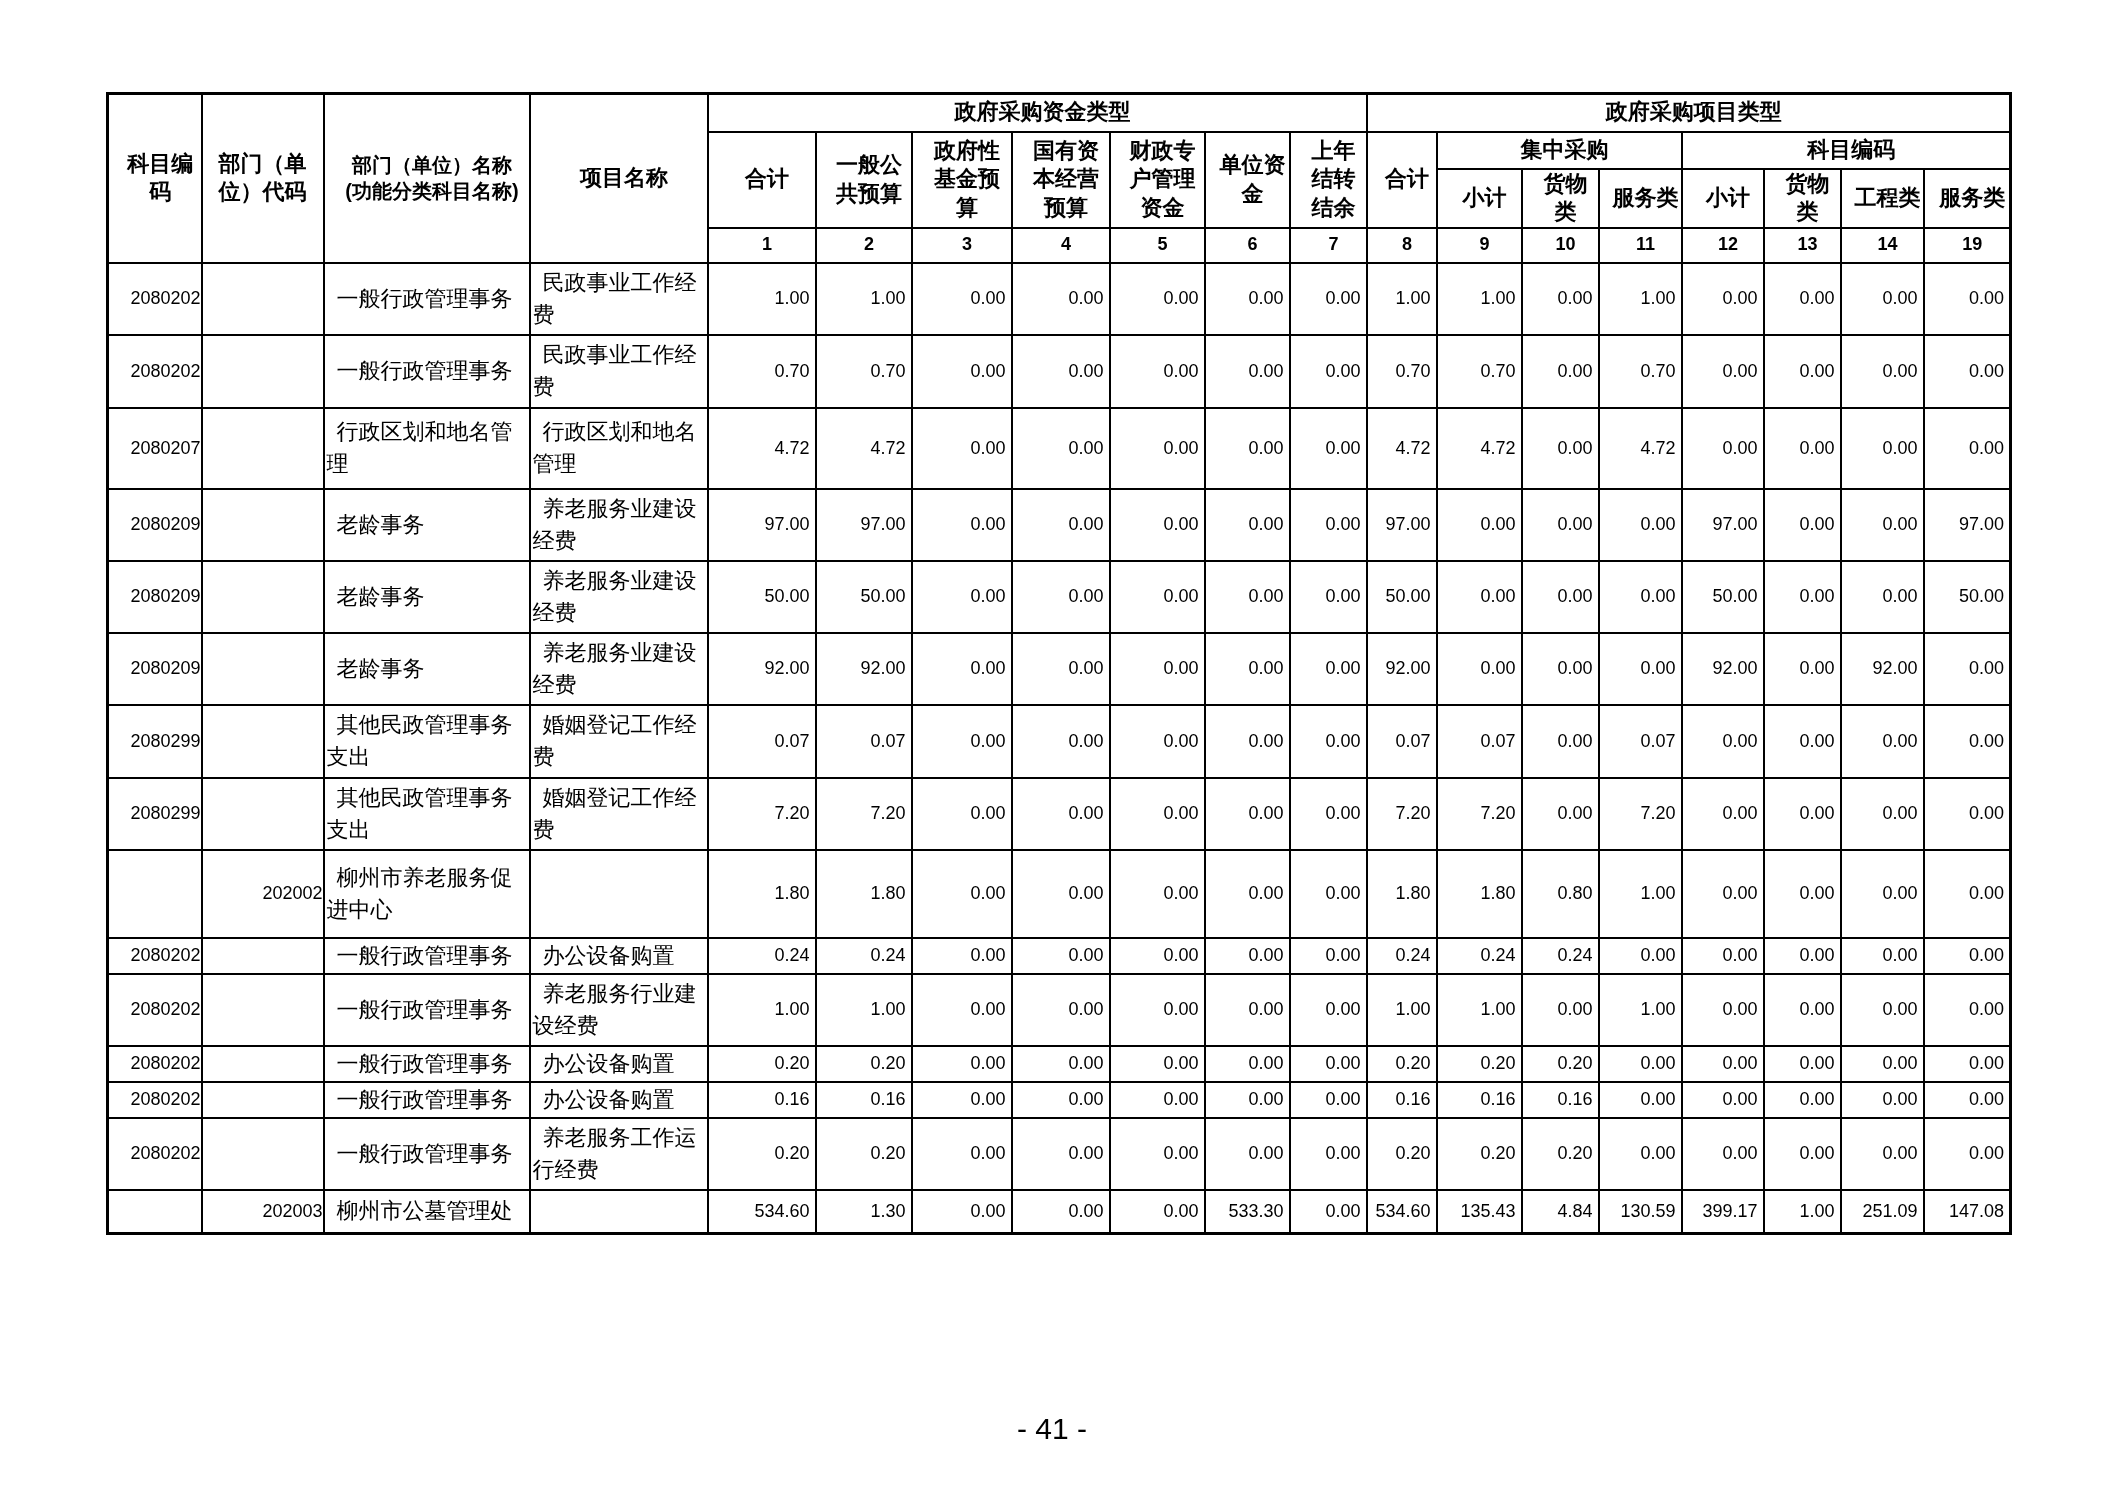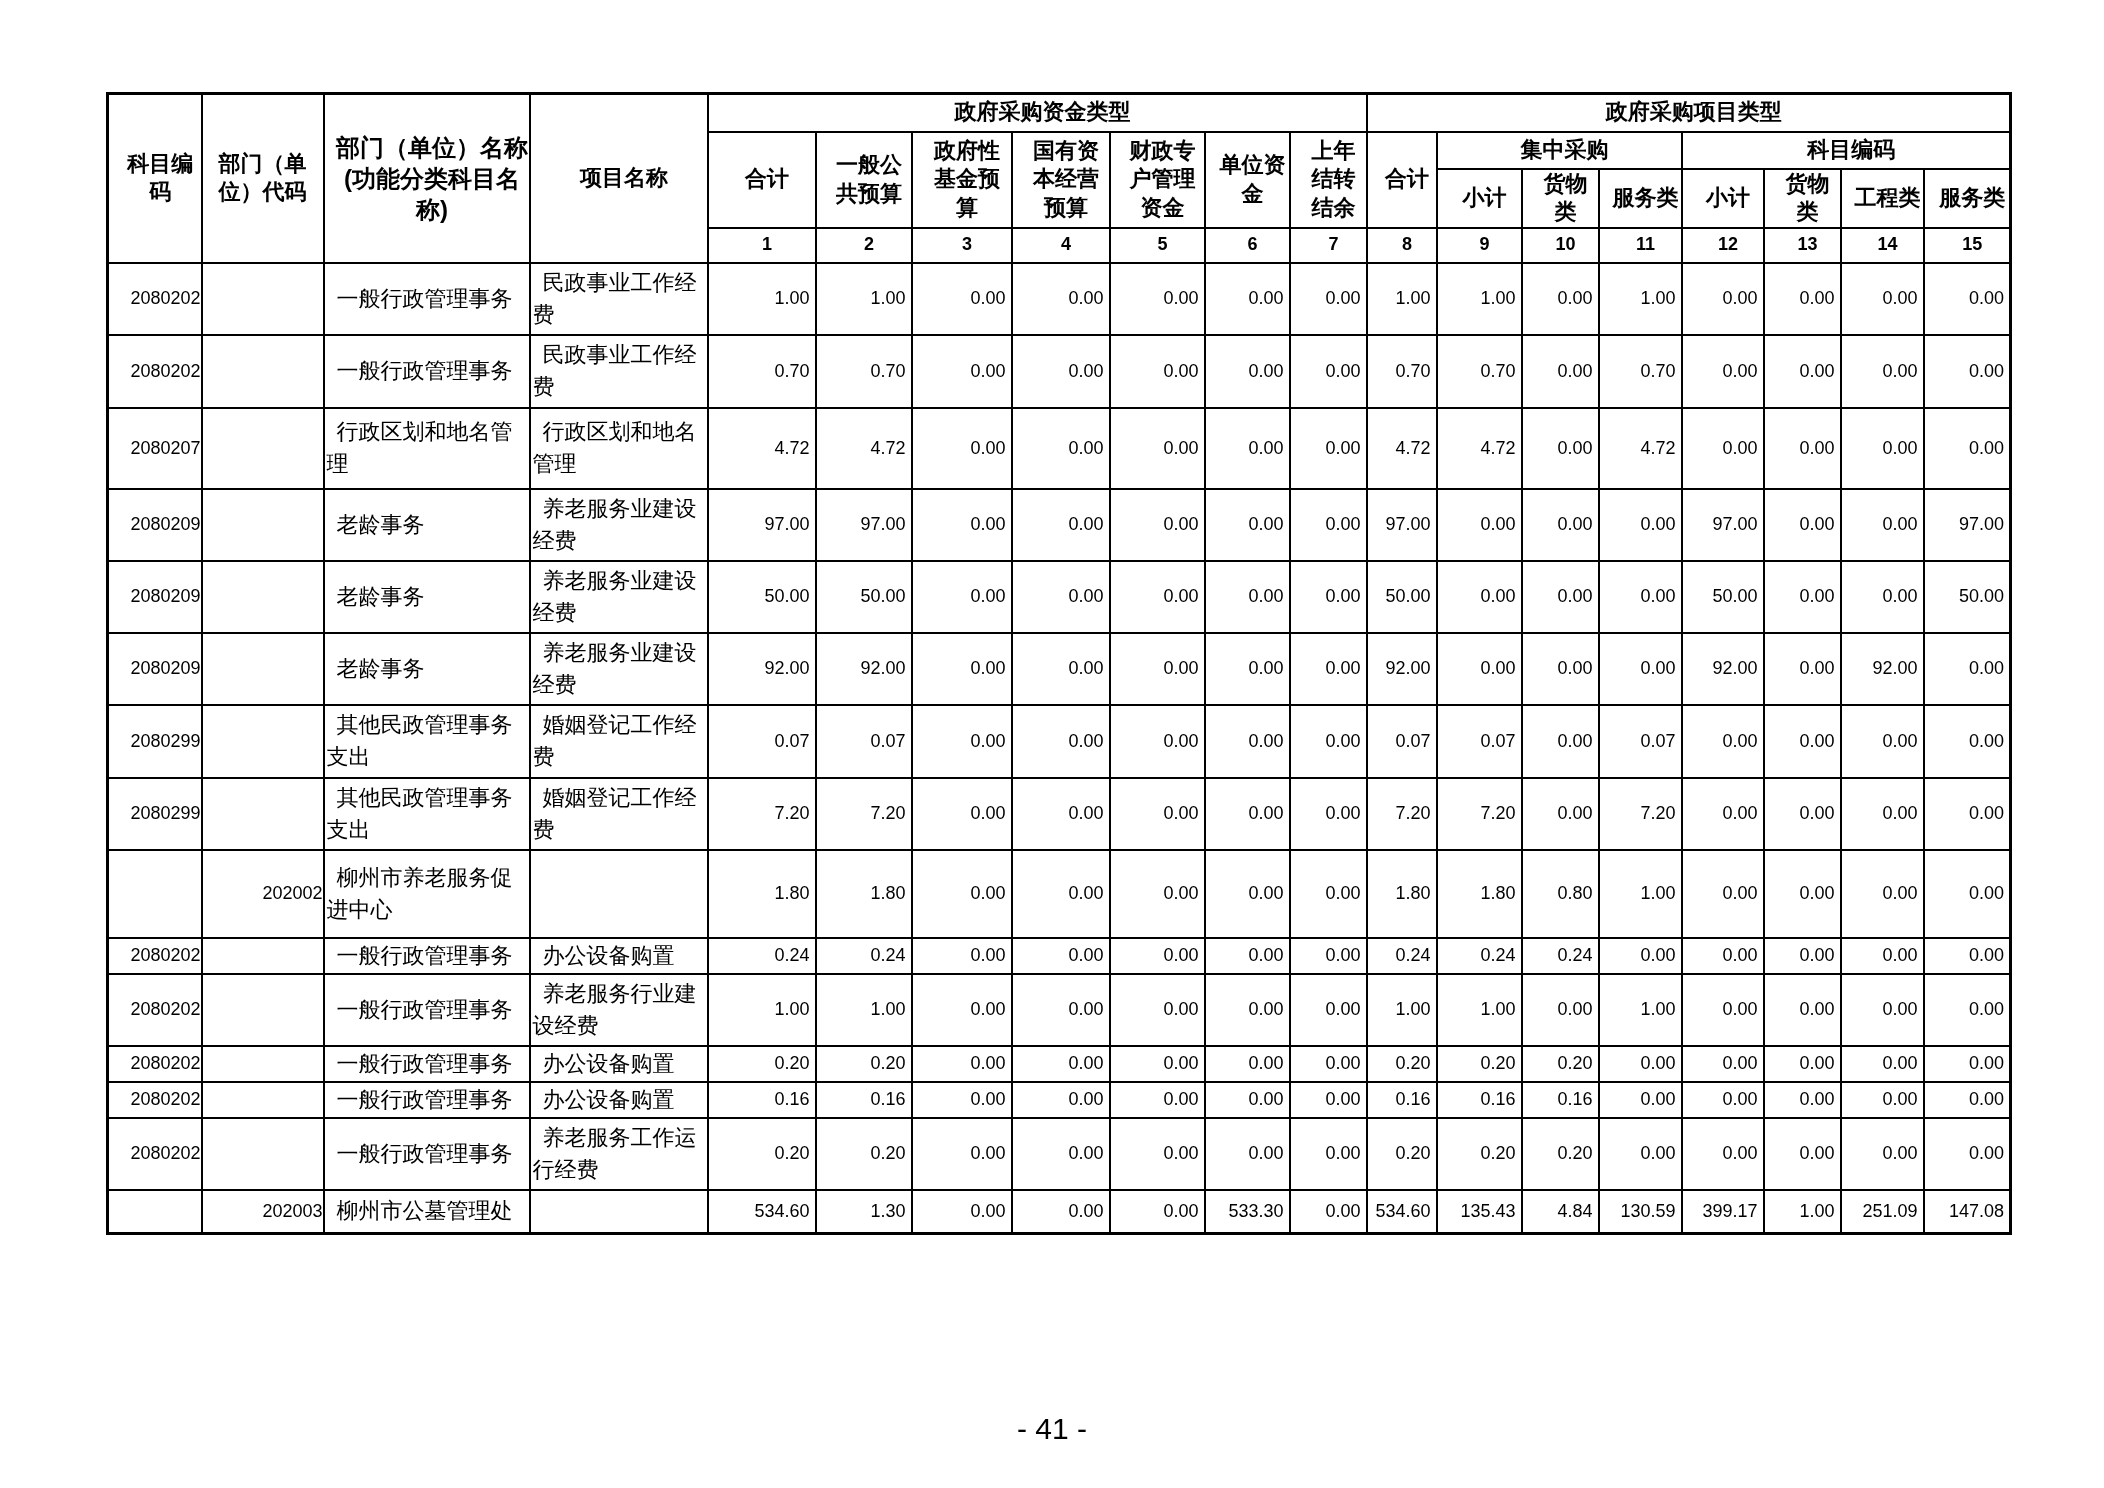--- a/index.html
+++ b/index.html
@@ -10,21 +10,21 @@
   #sheet{position:absolute;left:106px;top:92px;}
   table{
     border-collapse:collapse;table-layout:fixed;width:1903px;
     border:3px solid #000;
   }
   th,td{
     border:2px solid #000;overflow:hidden;vertical-align:middle;
     padding:0;
   }
   th{font-weight:bold;font-size:22px;text-align:center;line-height:1.3;padding-left:11px;}
-  th.small{font-size:24px;}
+  th.small{font-size:20px;}
   th.deptcode{padding:0 9px;}
   th.colnum{font-size:18px;}
   tr.h1{height:38px;}
   tr.h2{height:37px;}
   tr.h3{height:38px;}
   tr.h4{height:35px;}
   td.code{font-size:18px;text-align:right;}
   td.txt{font-size:22px;text-align:left;padding:0 2px;text-indent:10px;line-height:1.45;}
   td.num{font-size:18px;text-align:right;padding-right:5px;}
   #pageno{
@@ -96,21 +96,21 @@
         <th class="colnum">5</th>
         <th class="colnum">6</th>
         <th class="colnum">7</th>
         <th class="colnum">8</th>
         <th class="colnum">9</th>
         <th class="colnum">10</th>
         <th class="colnum">11</th>
         <th class="colnum">12</th>
         <th class="colnum">13</th>
         <th class="colnum">14</th>
-        <th class="colnum">15</th>
+        <th class="colnum">19</th>
       </tr>
     </thead>
     <tbody id="table-body">
         <tr style="height: 72px;">
           <td class="code">2080202</td>
           <td class="code"></td>
           <td class="txt">一般行政管理事务</td>
           <td class="txt">民政事业工作经费</td>
           <td class="num">1.00</td>
           <td class="num">1.00</td>

